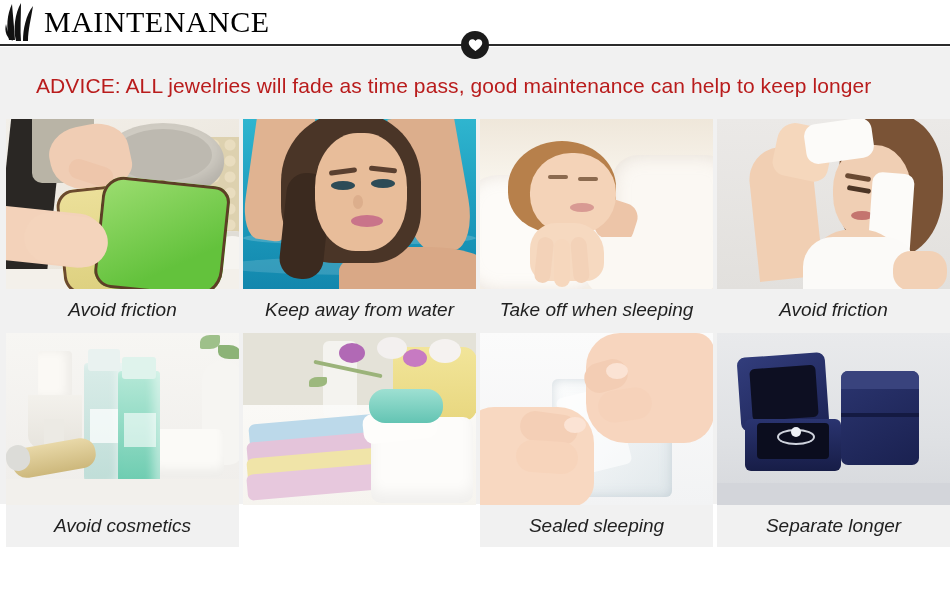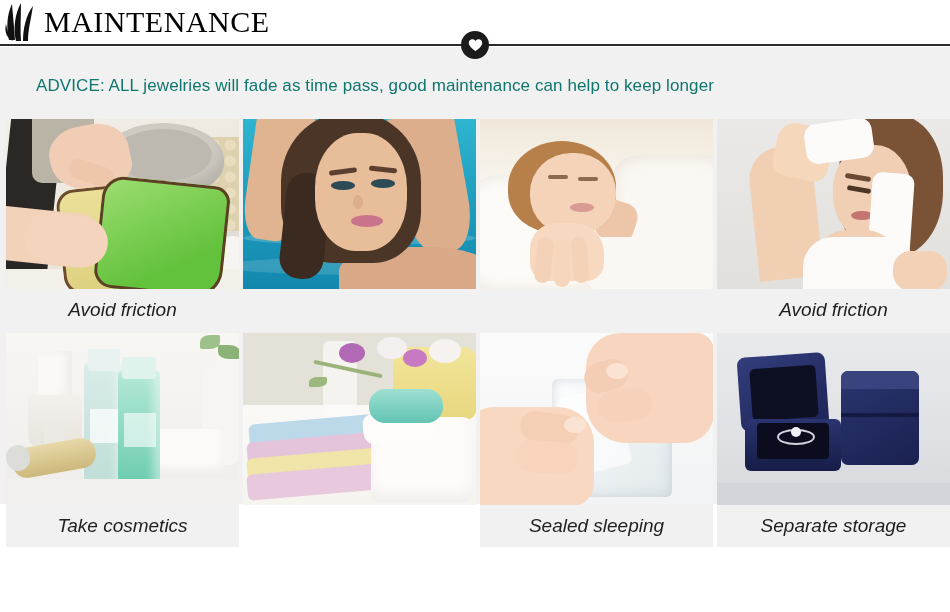--- a/index.html
+++ b/index.html
@@ -77,23 +77,23 @@
     align-items: center;
     justify-content: center;
     z-index: 3;
   }
   .heart-badge svg { display: block; }
 
   
   .advice {
     box-sizing: border-box;
     padding: 20px 30px 14px 36px;
-    font-size: 17px;
+    font-size: 21px;
     line-height: 38px;
-    color: #0f766e;
+    color: #b91c1c;
     background: #f1f1f1;
     letter-spacing: 0.1px;
   }
 
   
   .grid {
     padding: 0 6px;
   }
   .row {
     display: flex;
@@ -327,20 +327,21 @@
               <i class="hair-wet"></i>
             <i class="face"></i>
             <i class="brow-l"></i>
               <i class="brow-r"></i>
             <i class="eye-l"></i>
               <i class="eye-r"></i>
             <i class="nose"></i>
               <i class="lips"></i>
           </div>
         </div>
+        <div class="caption">Keep away from water</div>
       </div>
 
       <div class="cell">
         <div class="photo">
           <div class="scene p3">
             <i class="blur-bg"></i>
             <i class="pillow-r"></i>
               <i class="pillow-l"></i>
             <i class="hair"></i>
               <i class="neck"></i>
@@ -348,20 +349,21 @@
             <i class="eye-l"></i>
               <i class="eye-r"></i>
               <i class="lips"></i>
             <i class="sheet"></i>
             <i class="hand"></i>
               <i class="fing1"></i>
               <i class="fing2"></i>
               <i class="fing3"></i>
           </div>
         </div>
+        <div class="caption">Take off when sleeping</div>
       </div>
 
       <div class="cell">
         <div class="photo">
           <div class="scene p4">
             <i class="hair"></i>
             <i class="face"></i>
             <i class="brow"></i>
               <i class="eye"></i>
               <i class="lips"></i>
@@ -396,21 +398,21 @@
               <i class="cap1"></i>
               <i class="lbl1"></i>
             <i class="bottle2"></i>
               <i class="cap2"></i>
               <i class="lbl2"></i>
             <i class="roller"></i>
               <i class="roller-cap"></i>
             <i class="counter"></i>
           </div>
         </div>
-        <div class="caption">Take cosmetics</div>
+        <div class="caption">Avoid cosmetics</div>
       </div>
 
       <div class="cell">
         <div class="photo">
           <div class="scene p6">
             <i class="yellowtowel"></i>
               <i class="bottle"></i>
             <i class="flower1"></i>
               <i class="flower2"></i>
               <i class="flower3"></i>
@@ -454,19 +456,19 @@
               <i class="box-r-top"></i>
               <i class="box-r-seam"></i>
             <i class="lid-l"></i>
               <i class="lid-inner"></i>
             <i class="base-l"></i>
               <i class="base-in"></i>
             <i class="ring"></i>
               <i class="ring-gem"></i>
           </div>
         </div>
-        <div class="caption">Separate storage</div>
+        <div class="caption">Separate longer</div>
       </div>
 
     </div>
 
   </div>
 </div>
 
 </body></html>

